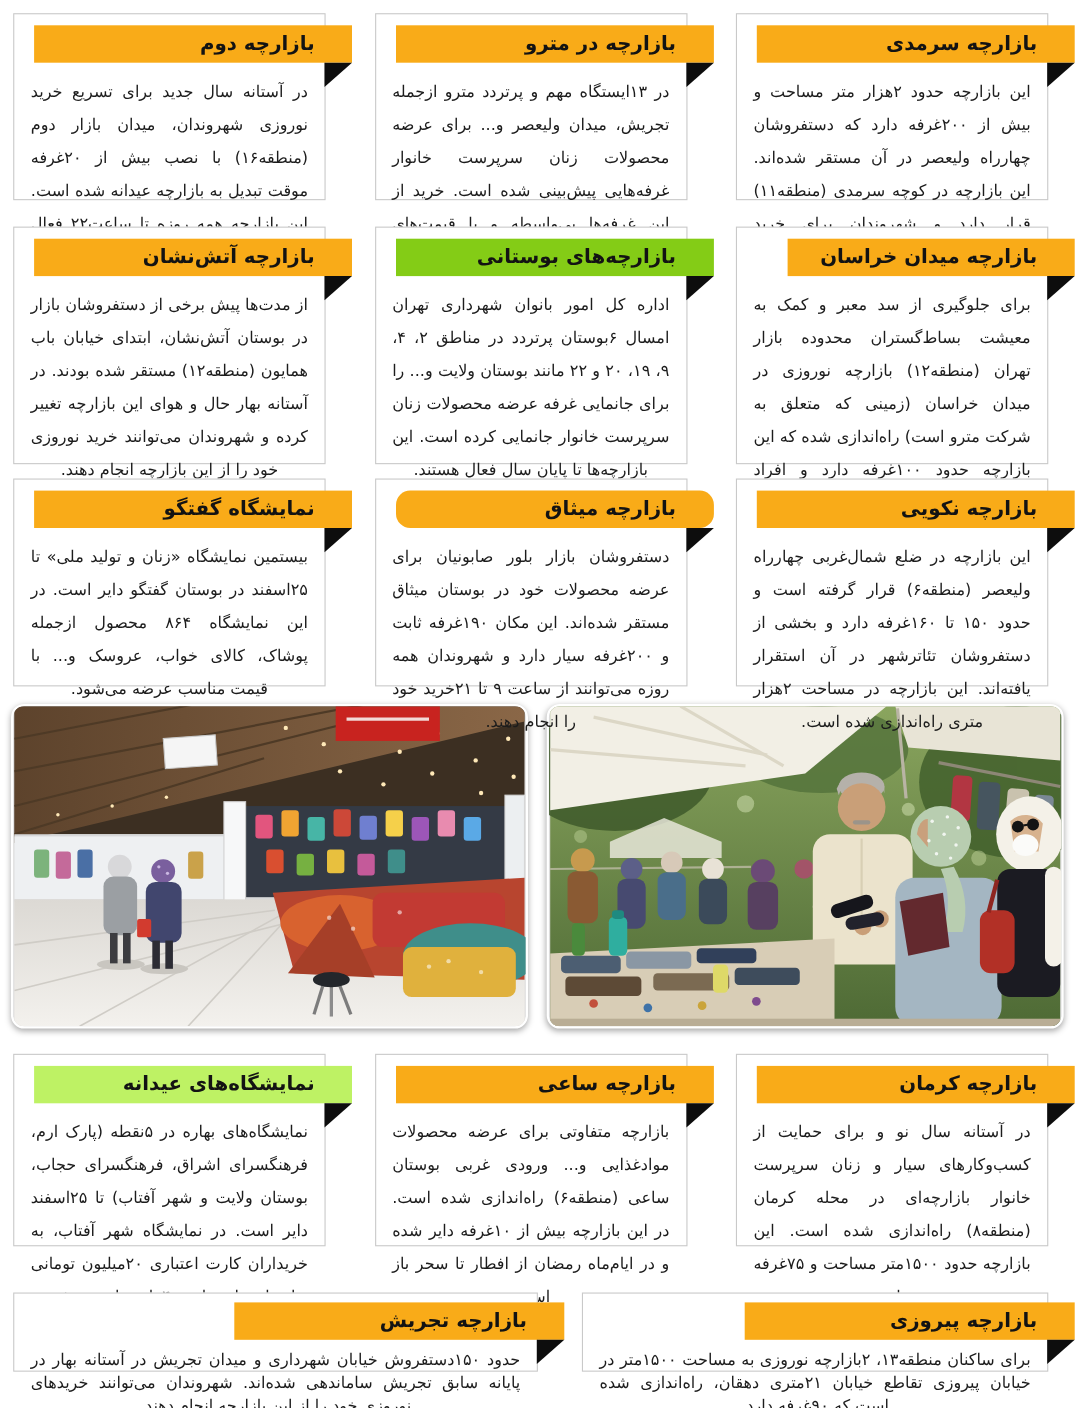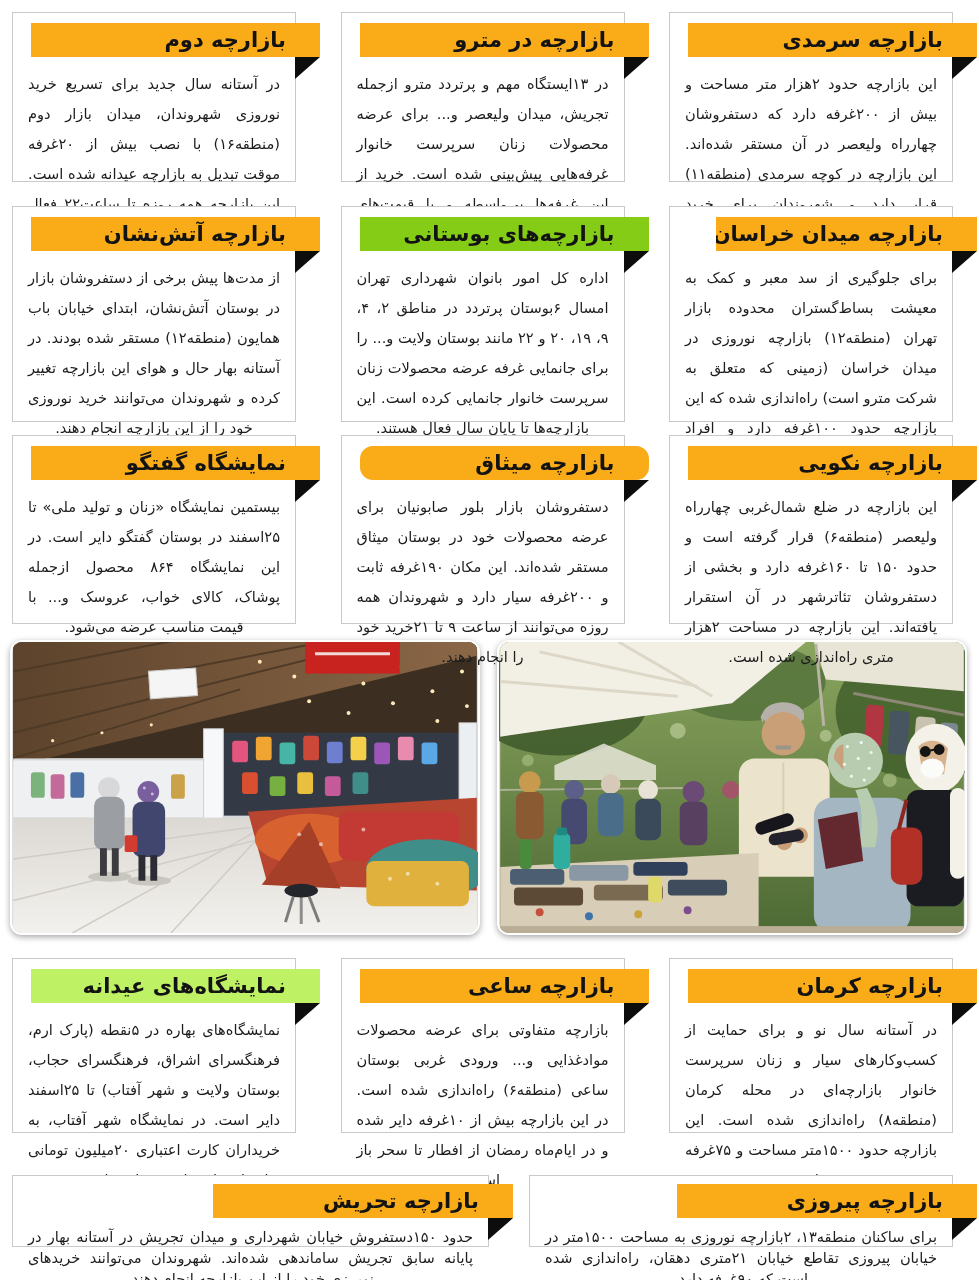--- a/index.html
+++ b/index.html
@@ -5,21 +5,21 @@
   html,body{margin:0;padding:0;background:#ffffff;}
   body{width:979px;height:1280px;overflow:hidden;
        font-family:"DejaVu Sans",sans-serif;direction:rtl;}
   .page{box-sizing:border-box;width:979px;height:1280px;padding:12px 26px 4px 12px;
         display:flex;flex-direction:column;}
   .row{display:flex;justify-content:space-between;}
   .card{position:relative;box-sizing:border-box;background:#fff;border:1px solid #c9c9c9;
         width:284px;}
   .bar{position:absolute;top:10px;right:-25px;left:18px;height:34px;background:#F9AB18;}
   .bar .title{display:block;line-height:34px;padding:0 34px 0 8px;text-align:right;
-        font-size:21px;font-weight:700;color:#131313;white-space:nowrap;overflow:hidden;}
+        font-size:18px;font-weight:700;color:#131313;white-space:nowrap;overflow:hidden;}
   .fold{position:absolute;top:44px;right:-25px;width:0;height:0;
         border-top:22px solid #0d0d0d;border-right:25px solid transparent;}
   .body{margin:0;padding:56px 15px 0 15px;font-size:14.6px;line-height:30px;
         color:#1c1c1c;text-align:justify;text-align-last:center;overflow:hidden;}
   .row1{margin-bottom:24px}.row1 .card{height:170px}
   .row2{margin-bottom:13px}.row2 .card{height:216px}
   .row3{margin-bottom:16px}.row3 .card{height:189px}
   .row4{margin-bottom:42px}.row4 .card{height:175px}
   .row5 .card{height:72px}
   .row5 .card-piroozi{width:424px}

